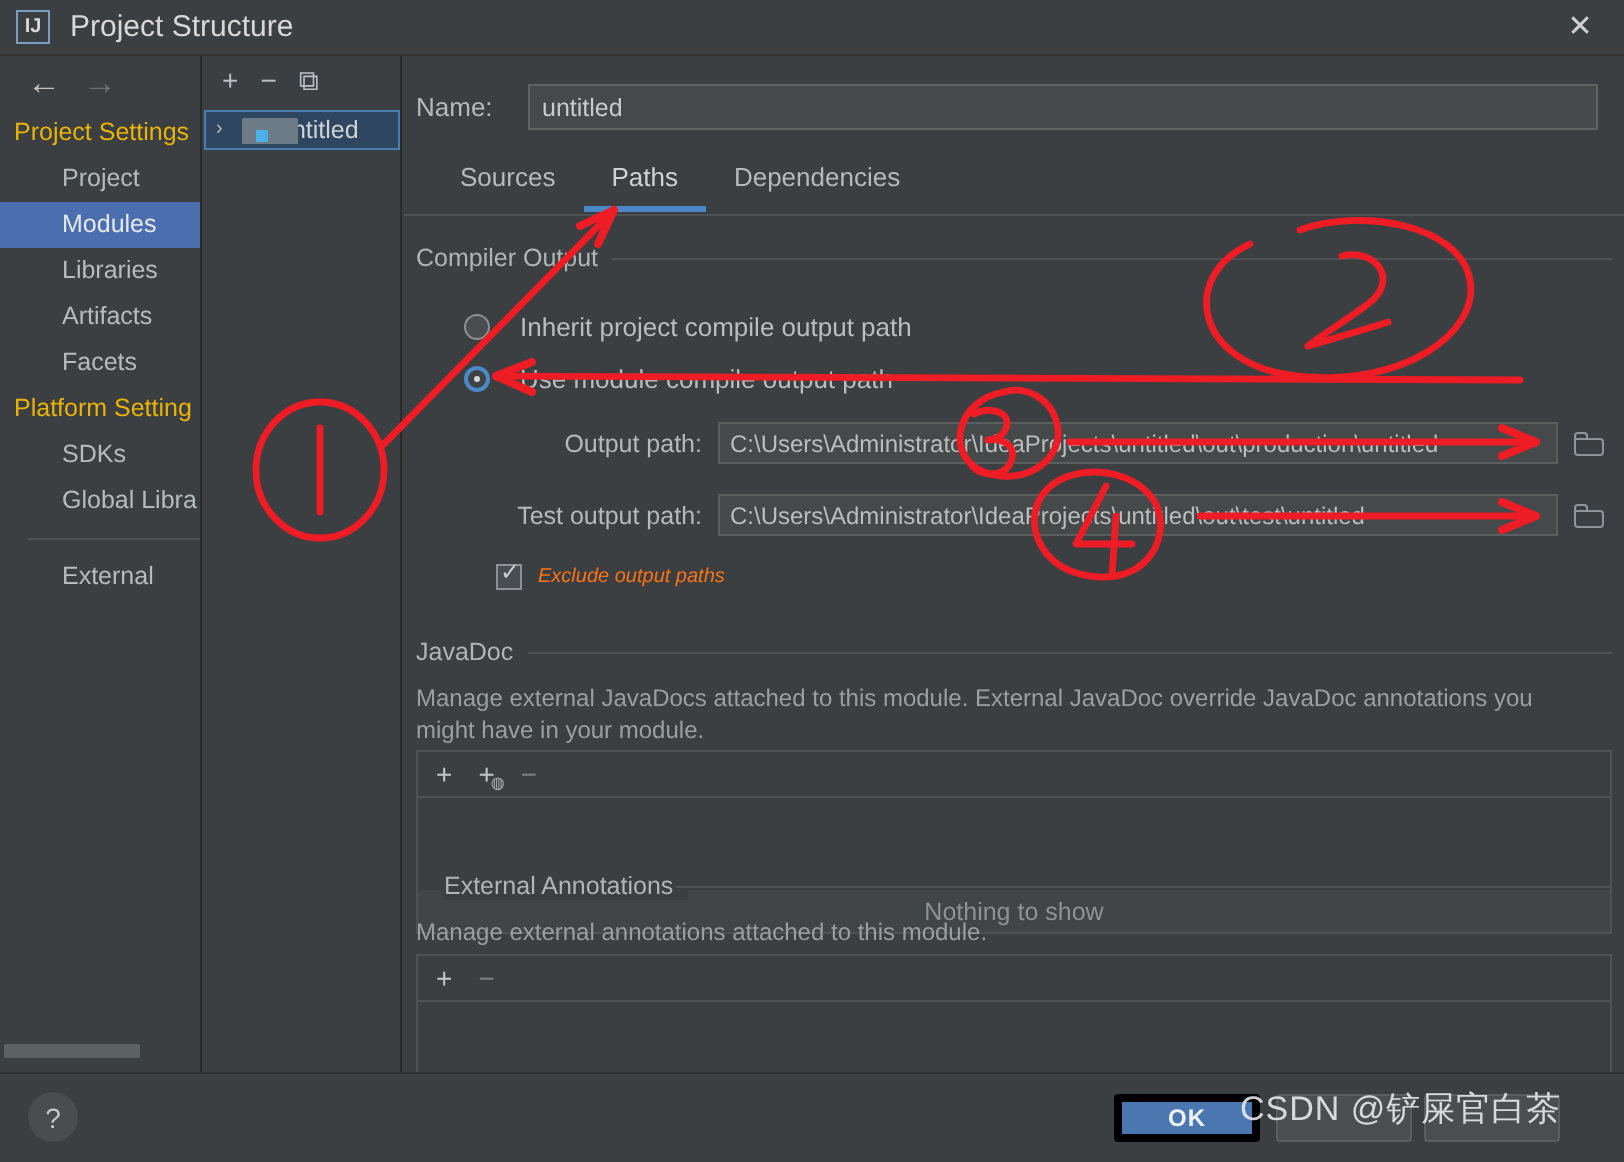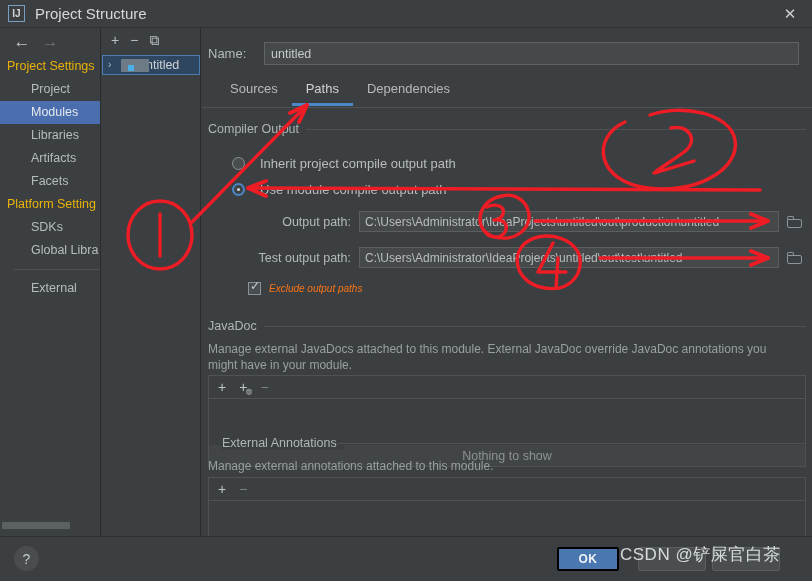--- a/index.html
+++ b/index.html
@@ -241,22 +241,22 @@
     background: #3c3f41; border-top: 1px solid #2e3133;
   }
   .helpbtn {
     position: absolute; left: 14px; top: 9px;
     width: 25px; height: 25px; border-radius: 50%;
     background: #494d4f; color: #c2c7c9;
     font-size: 14px; display: flex; align-items: center; justify-content: center;
   }
   .okbtn {
     position: absolute; left: 557px; top: 10px;
-    width: 62px; height: 24px; background: #4a77af;
-    border: 2px solid #000000; border-radius: 2px;
+    width: 73px; height: 24px; background: #4a77af;
+    border: 4px solid #000000; border-radius: 2px;
     color: #eef2f6; font-size: 12px; font-weight: bold;
     display: flex; align-items: center; justify-content: center;
     letter-spacing: 0.5px;
   }
   .ghostbtn {
     position: absolute; top: 10px; height: 24px;
     background: #4a4e50; border: 1px solid #5a5e60; border-radius: 2px;
     color: #b9bdbf; font-size: 12px;
     display: flex; align-items: center; justify-content: center;
   }

